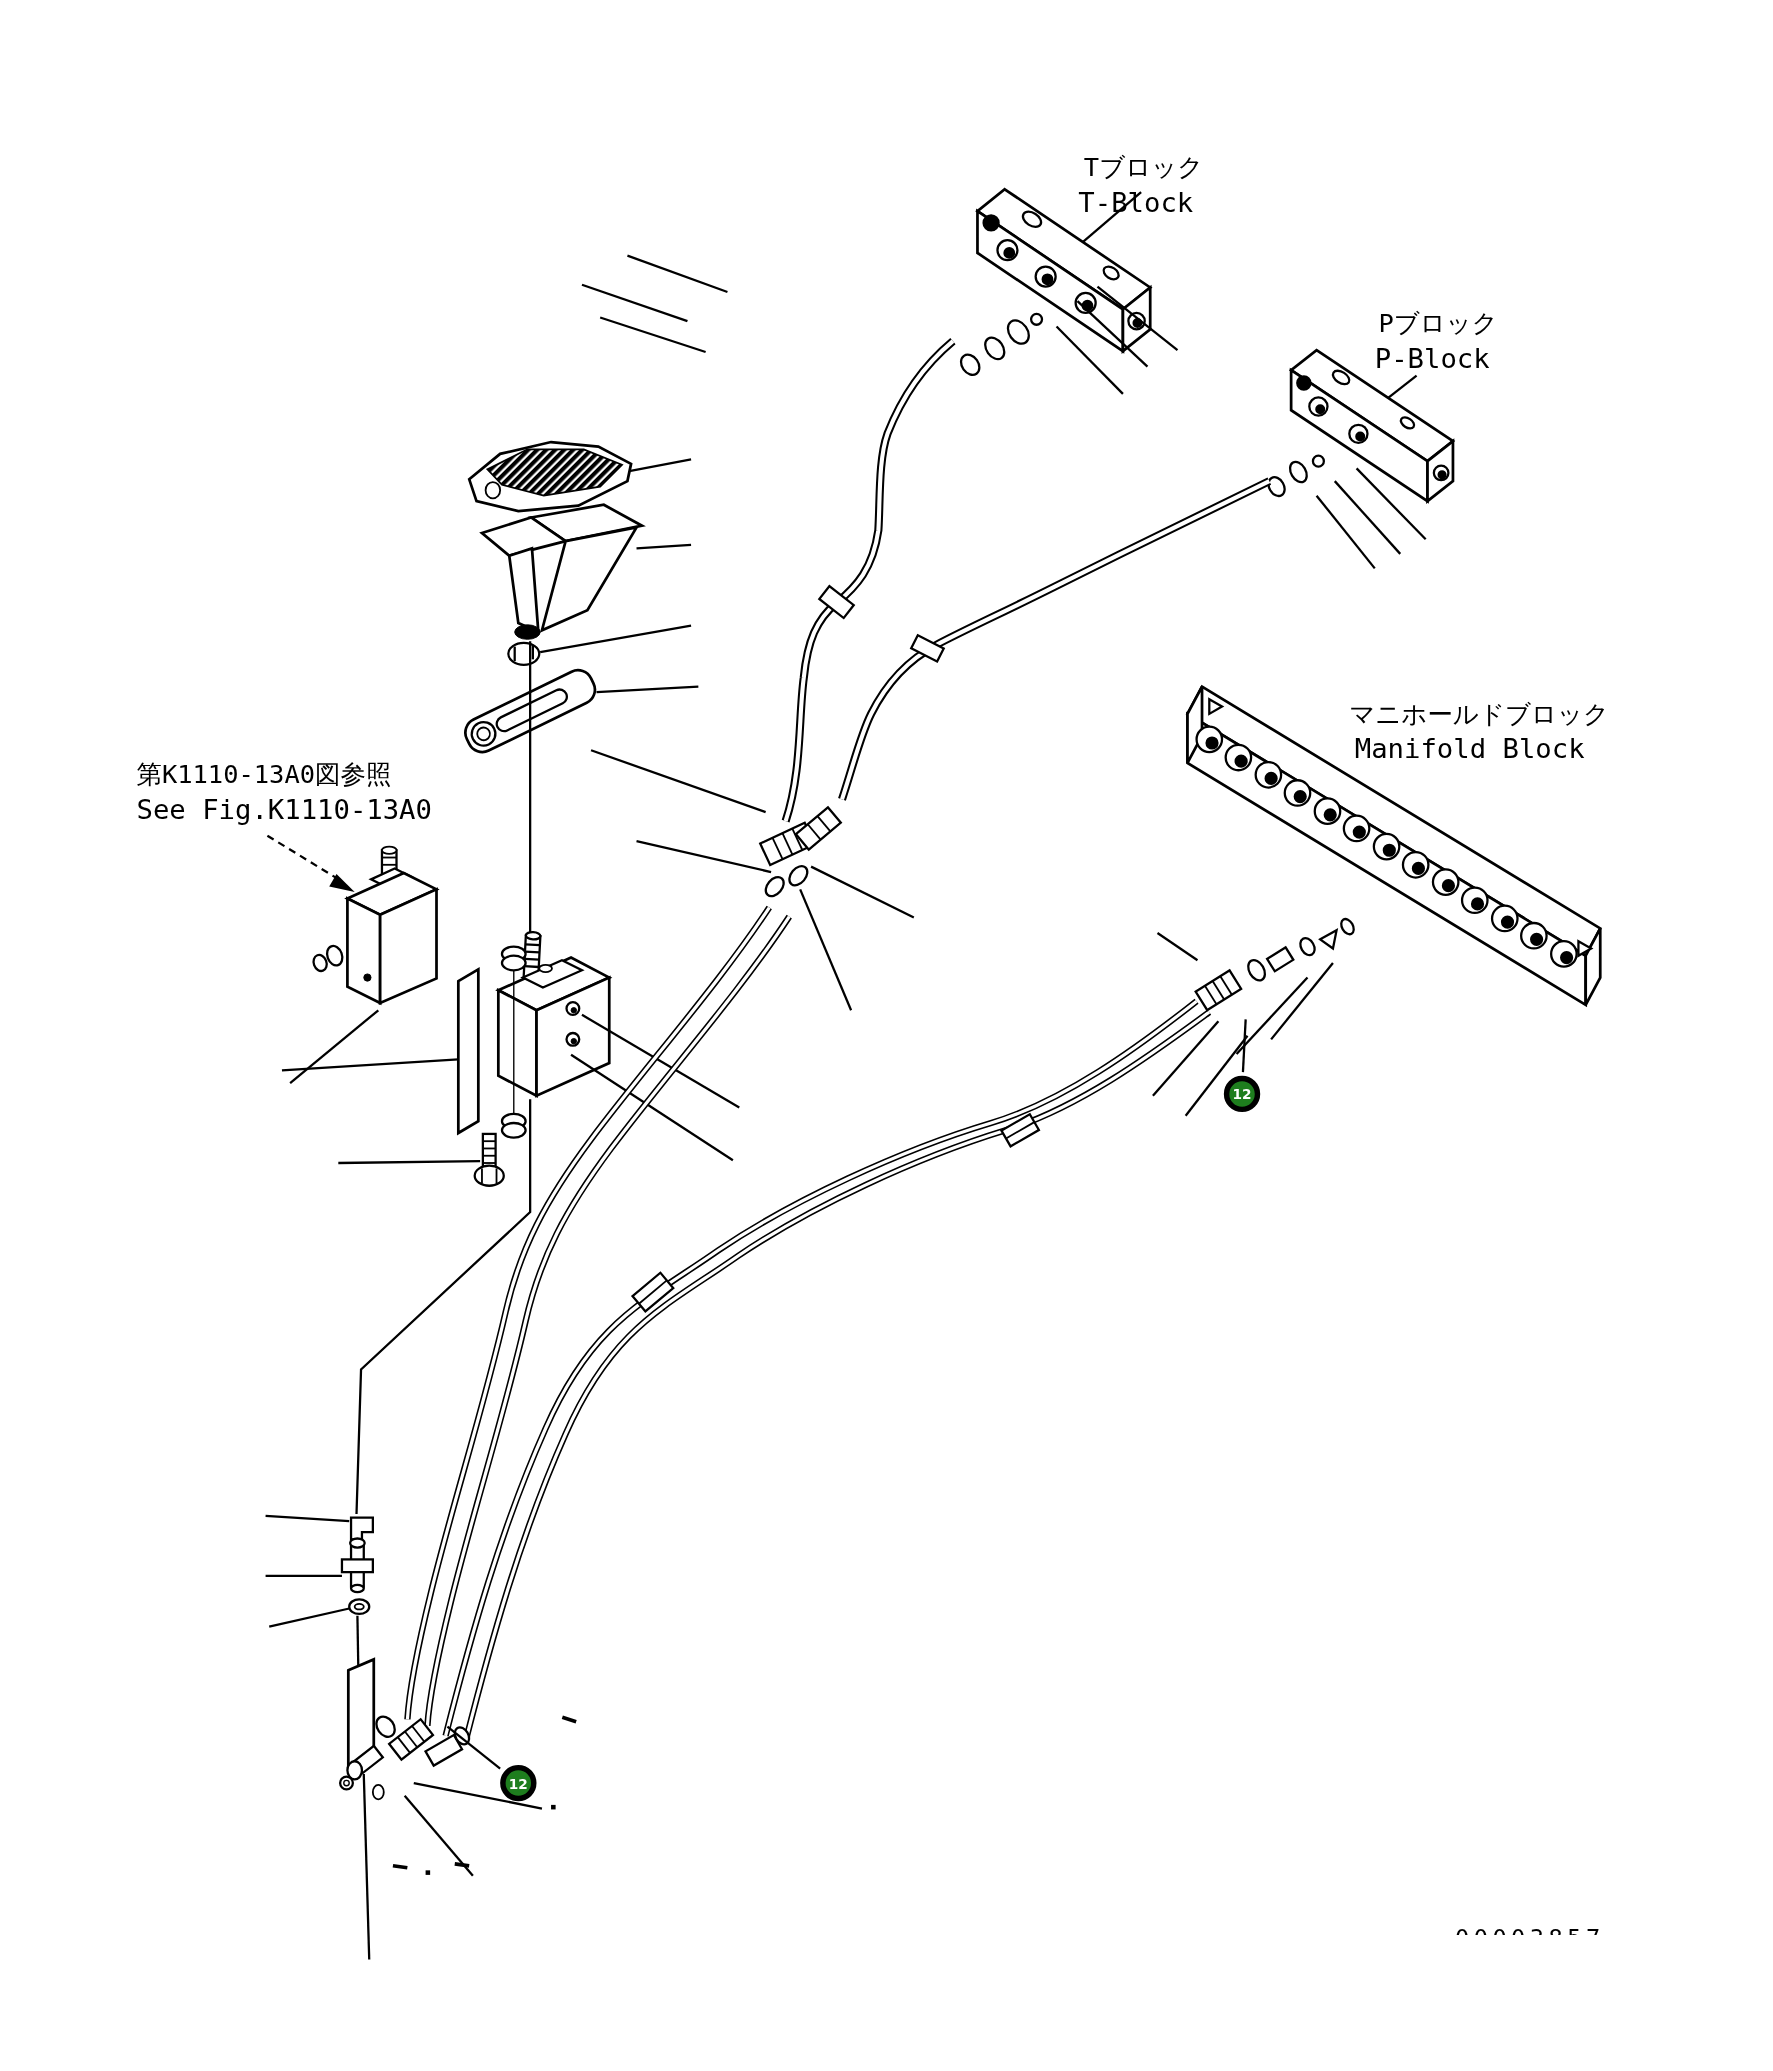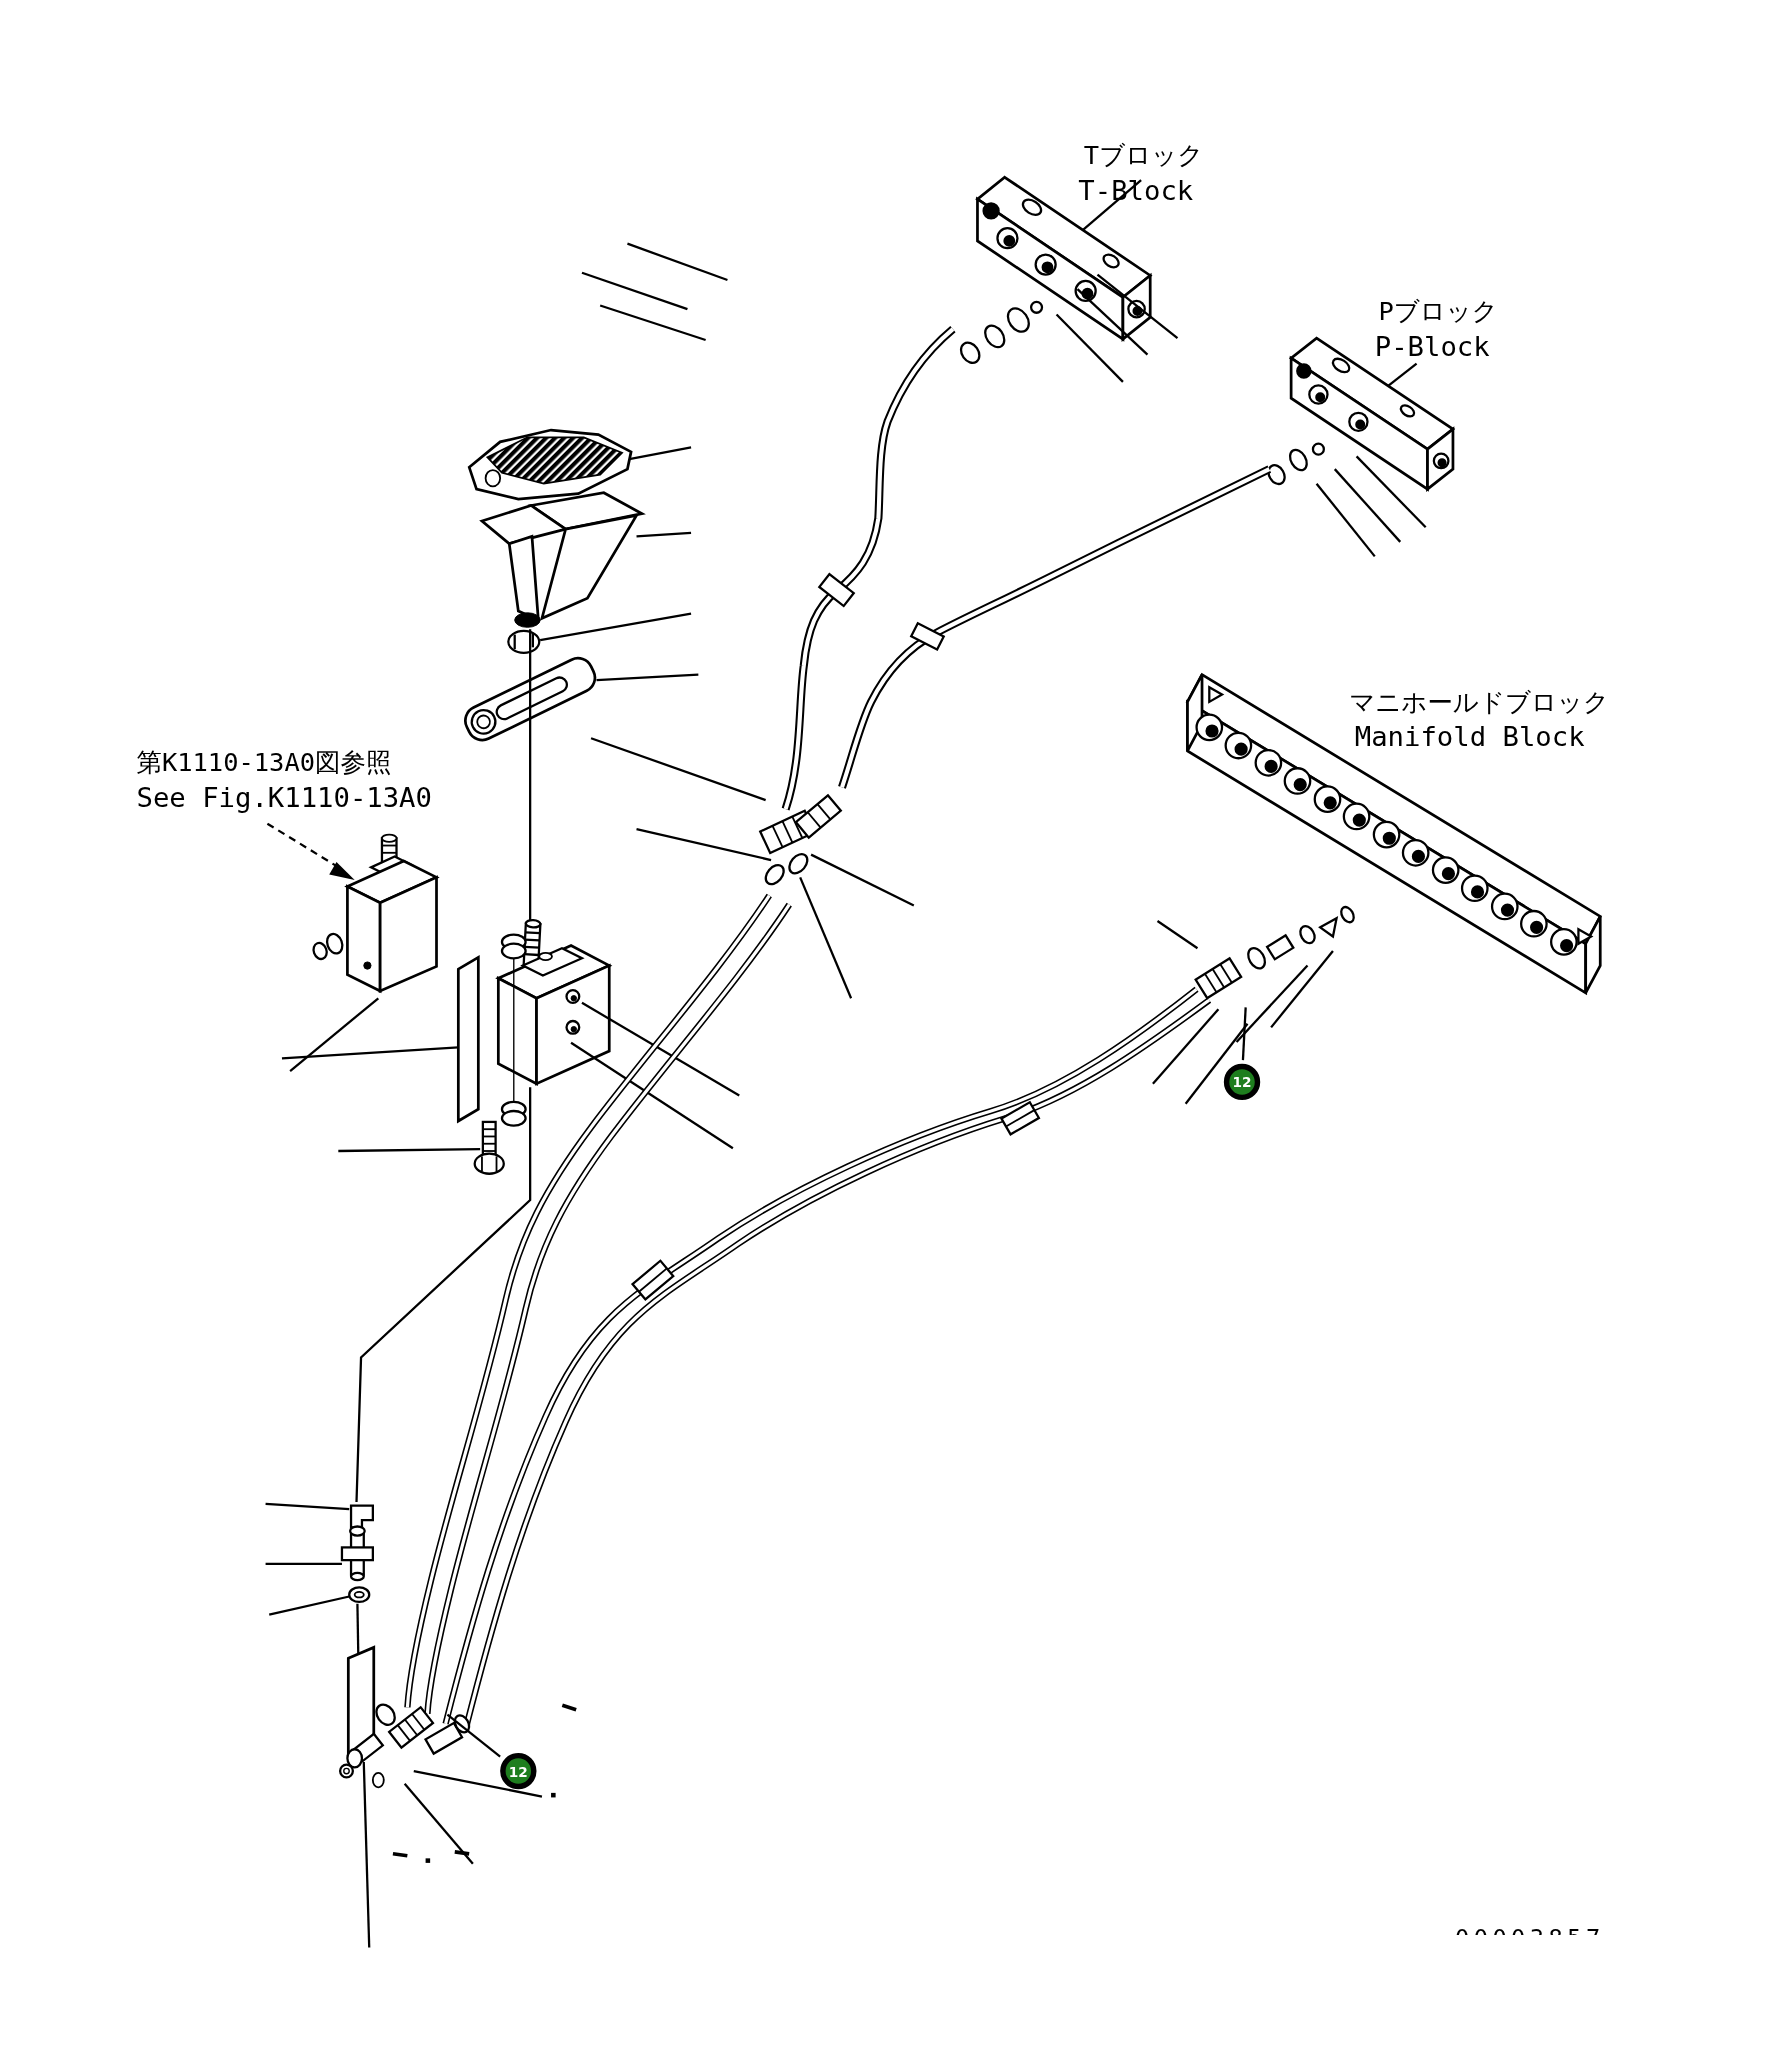--- a/index.html
+++ b/index.html
@@ -1,17 +1,17 @@
 <!DOCTYPE html>
 <html style="font-size:14.5px"><head>
 <meta charset="utf-8">
 <style>
   html,body{margin:0;padding:0;background:#ffffff;}
   body{width:1774px;height:2072px;position:relative;font-family:"DejaVu Sans Mono",monospace;}
-  .canvas{position:absolute;left:0;top:0;width:1774px;height:1552px;}
+  .canvas{position:absolute;left:0;top:12px;width:1774px;height:1552px;}
   svg{display:block;}
   svg text{fill:#000;font-family:"DejaVu Sans Mono",monospace;}
   .jp{font-size:28px;}
   .en{font-size:30px;}
   .badge-num{font-size:15px;font-weight:bold;fill:#fff;font-family:"DejaVu Sans",sans-serif;}
   #footer-num{position:absolute;left:1455px;top:1924px;width:173px;height:11px;overflow:hidden;
     font-size:23.6px;letter-spacing:4.5px;color:#000;font-family:"DejaVu Sans Mono",monospace;}
 </style>
 </head>
 <body>

